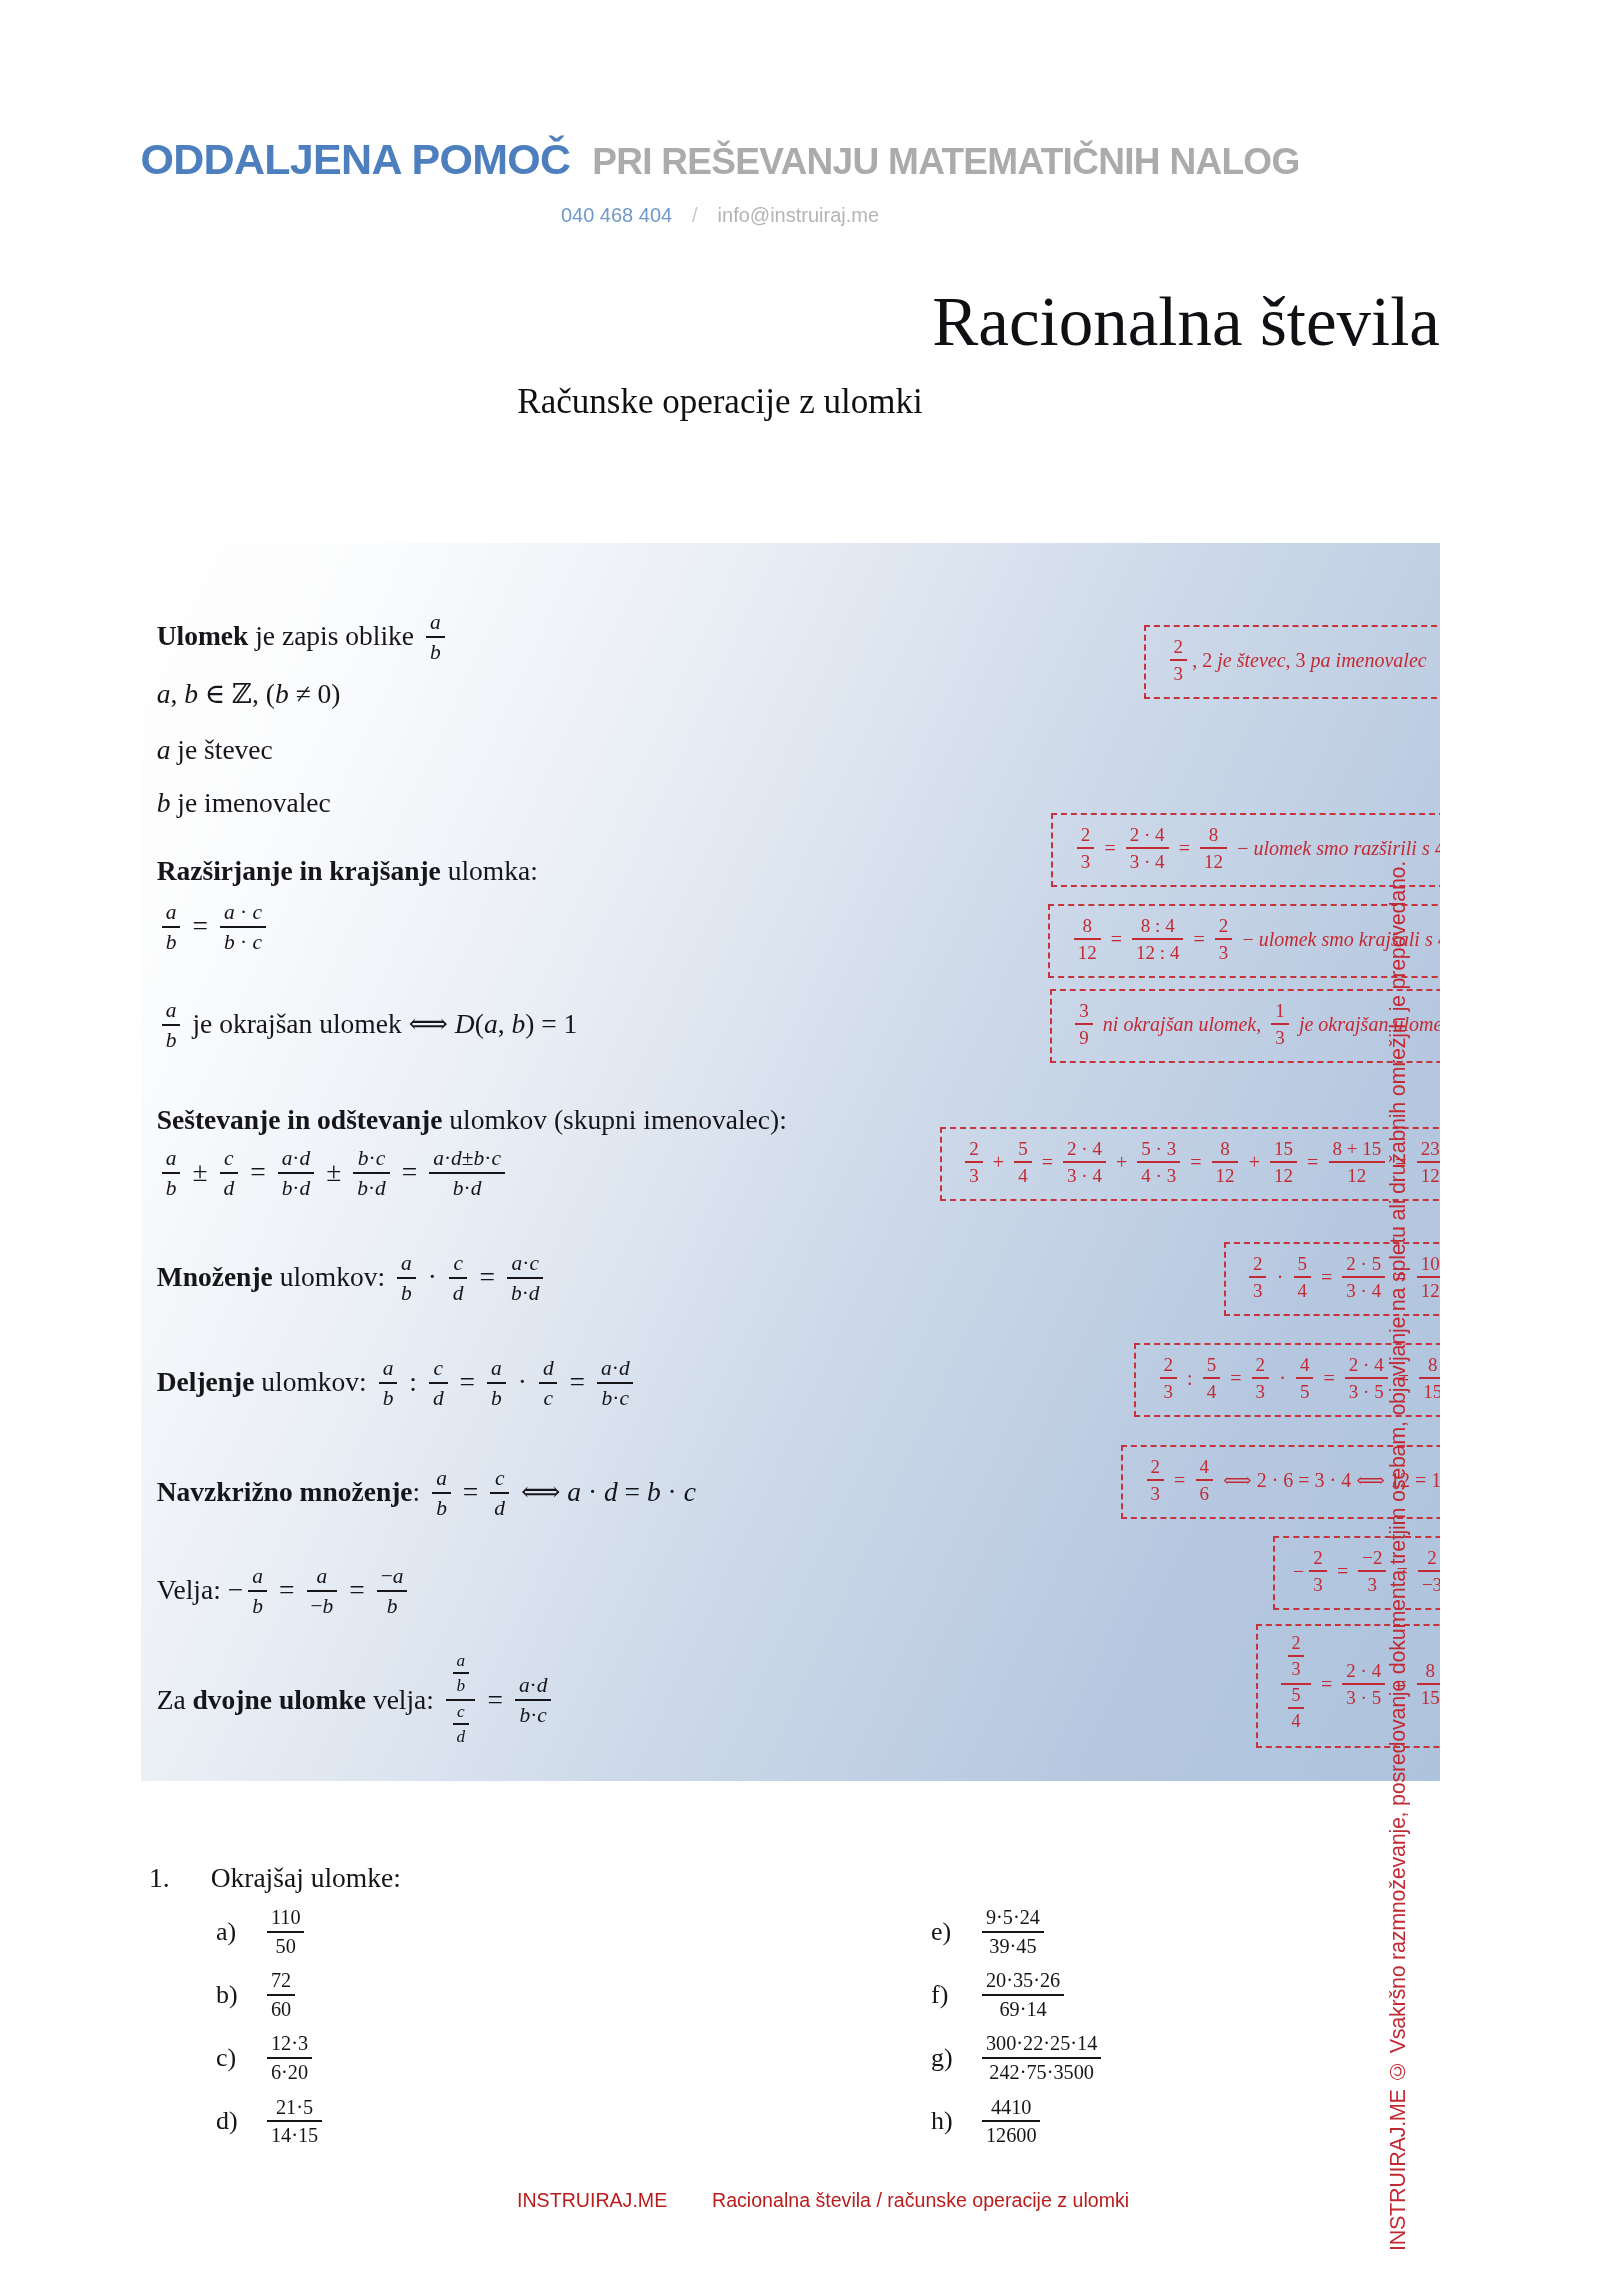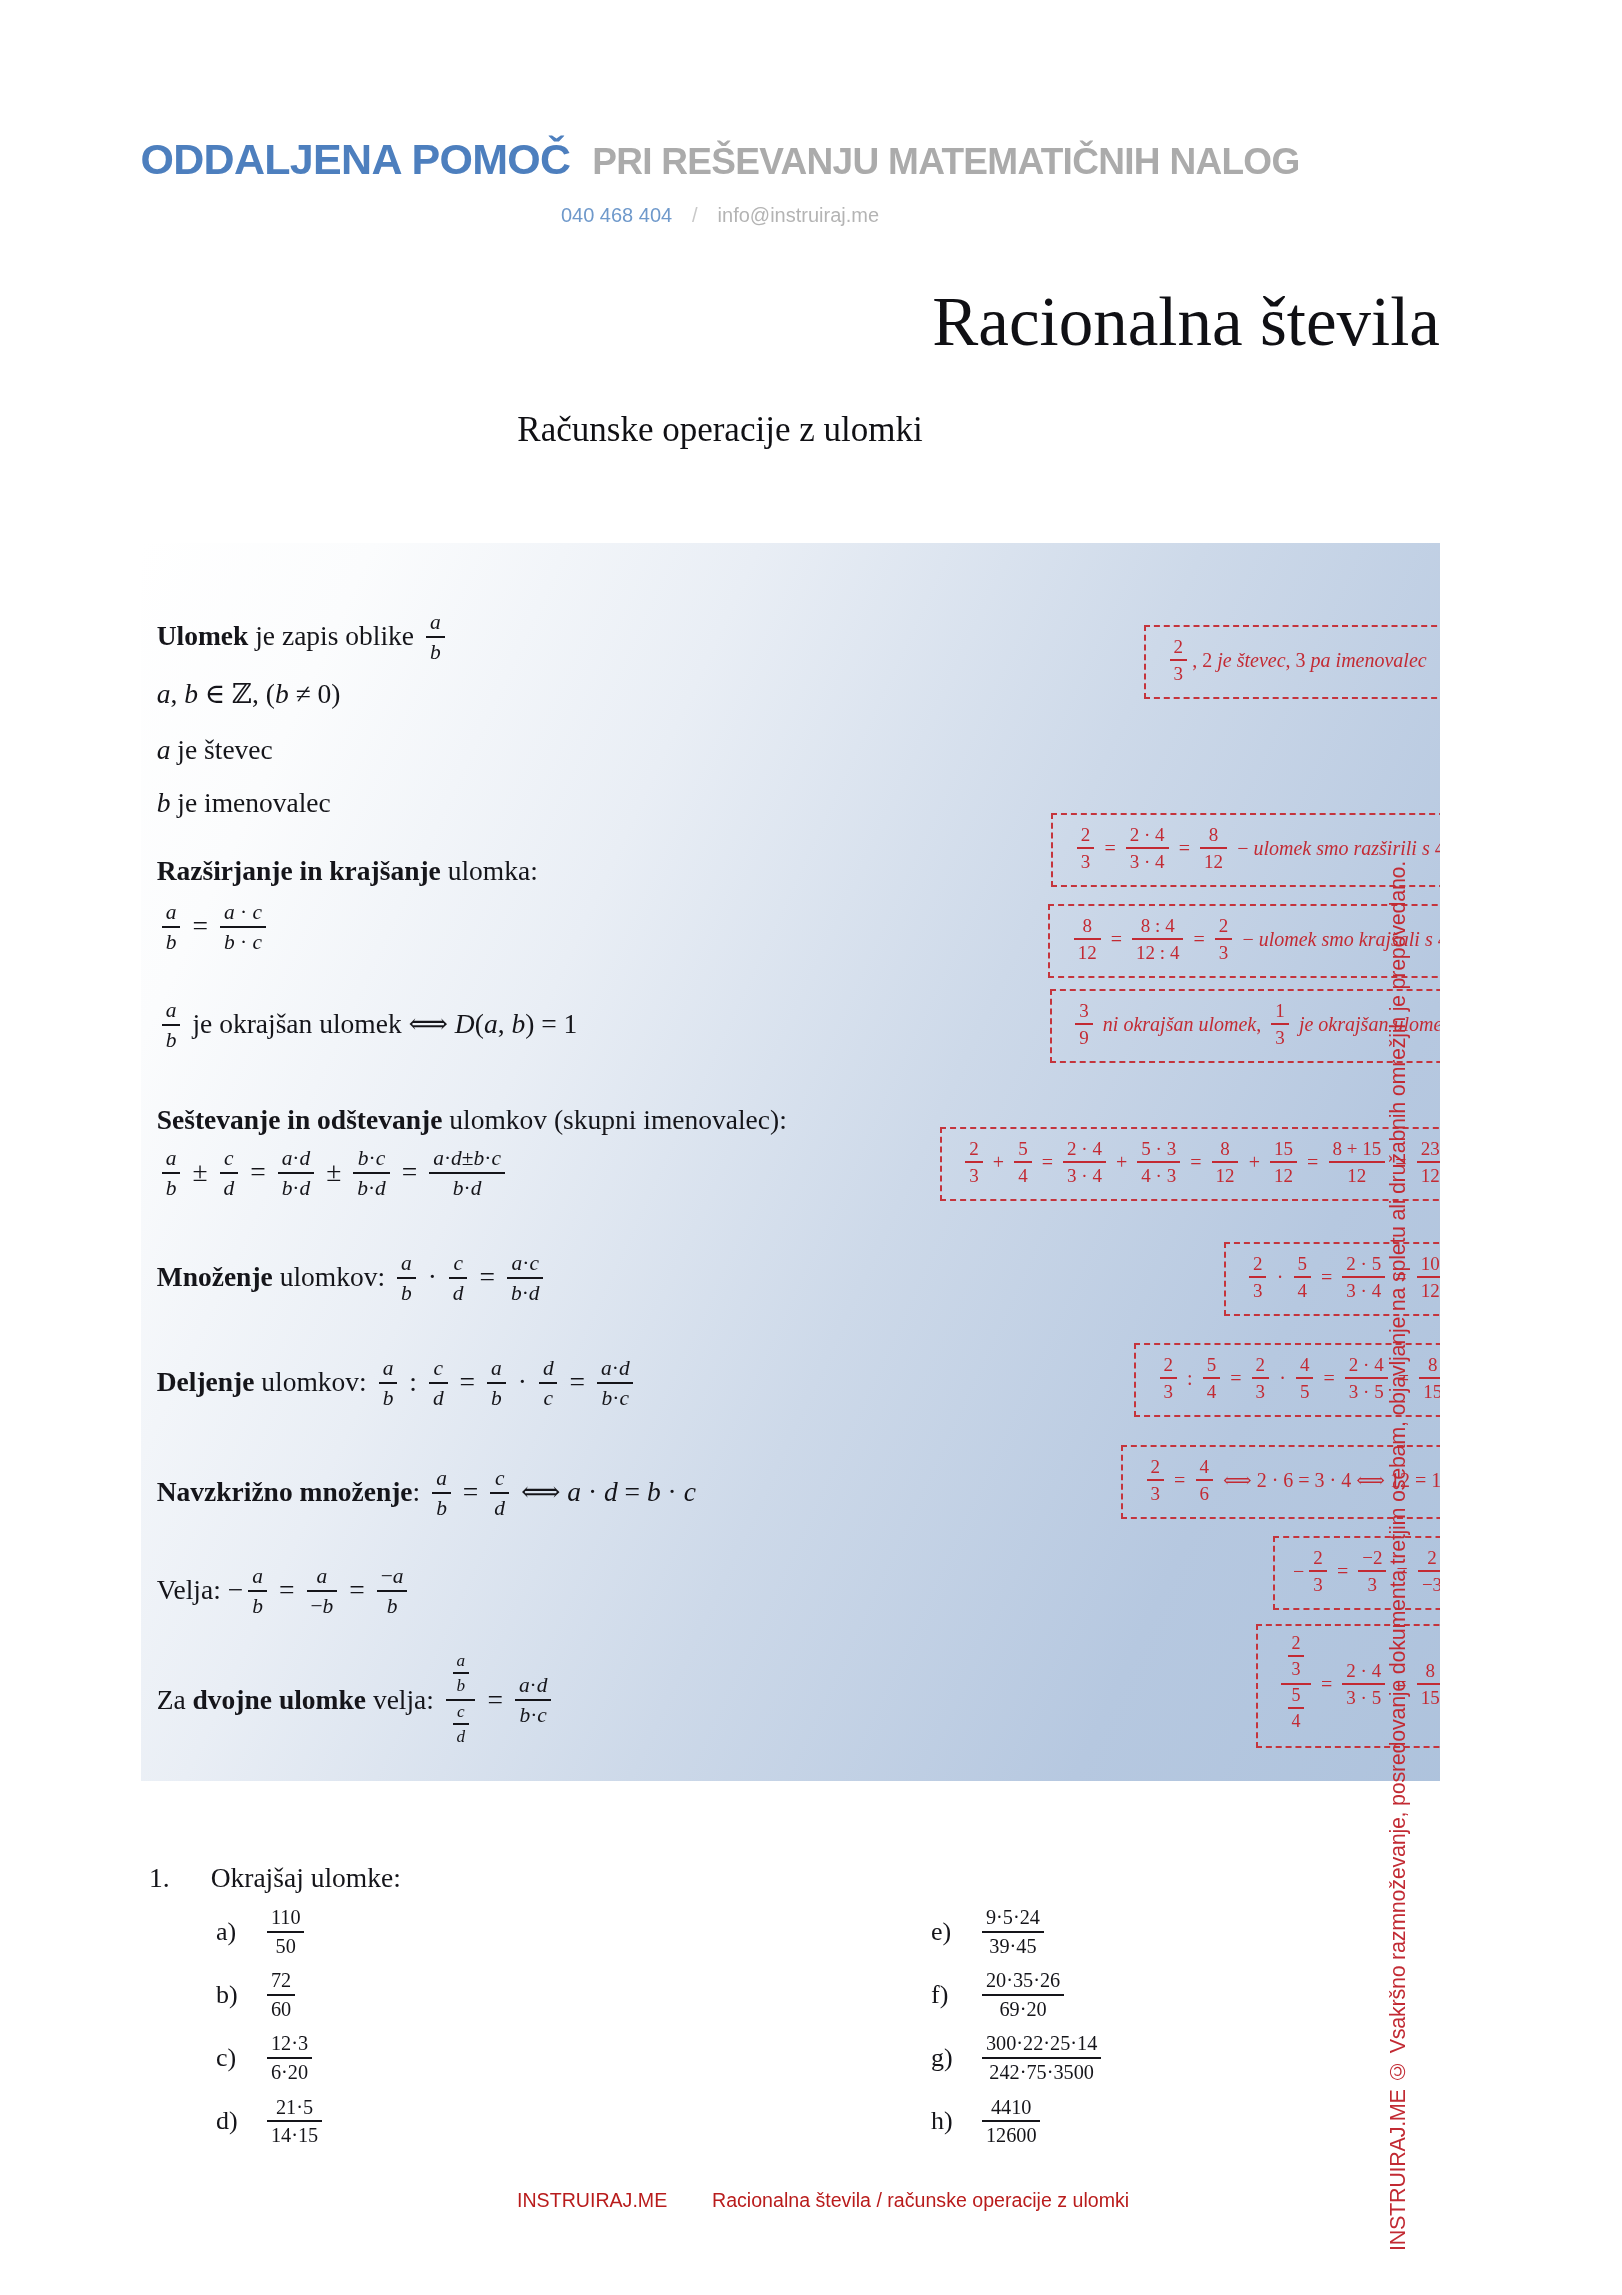--- a/index.html
+++ b/index.html
@@ -12,21 +12,21 @@
   .brand{font-size:43px;color:#4d7fbe;}
   .tagline{font-size:37px;color:#ababab;margin-left:19.6px;}
   .contactline{position:absolute;top:204px;left:0;width:100%;text-align:center;white-space:nowrap;
                font-family:"Liberation Sans","DejaVu Sans",sans-serif;font-size:20px;}
   .phone{color:#6f99cb;}
   .sep{color:#c9c9c9;margin:0 14.4px;}
   .email{color:#b4b4b4;}
 
   
   .title{position:absolute;top:283px;left:0;width:100%;text-align:right;font-size:69px;color:#101014;}
-  .subtitle{position:absolute;top:410px;left:0;width:100%;text-align:center;font-size:35px;color:#101014;}
+  .subtitle{position:absolute;top:382px;left:0;width:100%;text-align:center;font-size:35px;color:#101014;}
 
   
   .panel{position:absolute;top:543px;left:141px;width:1358px;height:1238px;
          background:linear-gradient(115deg,#ffffff 0%,#fbfcfd 12%,#e9eef5 32%,#cdd9e9 55%,#b6c8e0 78%,#adc2dc 100%);}
   .lrow{position:absolute;left:15.7px;font-size:27.5px;white-space:nowrap;line-height:1.25;}
   .lrow .b{font-weight:bold;}
   .panel-heading{position:absolute;left:15.7px;top:23px;font-size:27.5px;font-weight:bold;white-space:nowrap;}
 
   
   .frac{display:inline-block;vertical-align:middle;text-align:center;line-height:1.12;
@@ -149,21 +149,21 @@
     <div class="ex-item">
       <span class="lbl">d)</span><span><span class="frac"><span class="num">21·5</span><span class="den">14·15</span></span></span>
     </div>
   </div>
 
   <div class="ex-col ex-col-right">
     <div class="ex-item">
       <span class="lbl">e)</span><span><span class="frac"><span class="num">9·5·24</span><span class="den">39·45</span></span></span>
     </div>
     <div class="ex-item">
-      <span class="lbl">f)</span><span><span class="frac"><span class="num">20·35·26</span><span class="den">69·20</span></span></span>
+      <span class="lbl">f)</span><span><span class="frac"><span class="num">20·35·26</span><span class="den">69·14</span></span></span>
     </div>
     <div class="ex-item">
       <span class="lbl">g)</span><span><span class="frac"><span class="num">300·22·25·14</span><span class="den">242·75·3500</span></span></span>
     </div>
     <div class="ex-item">
       <span class="lbl">h)</span><span><span class="frac"><span class="num">4410</span><span class="den">12600</span></span></span>
     </div>
   </div>
 
   <div class="footer-site">INSTRUIRAJ.ME</div>

